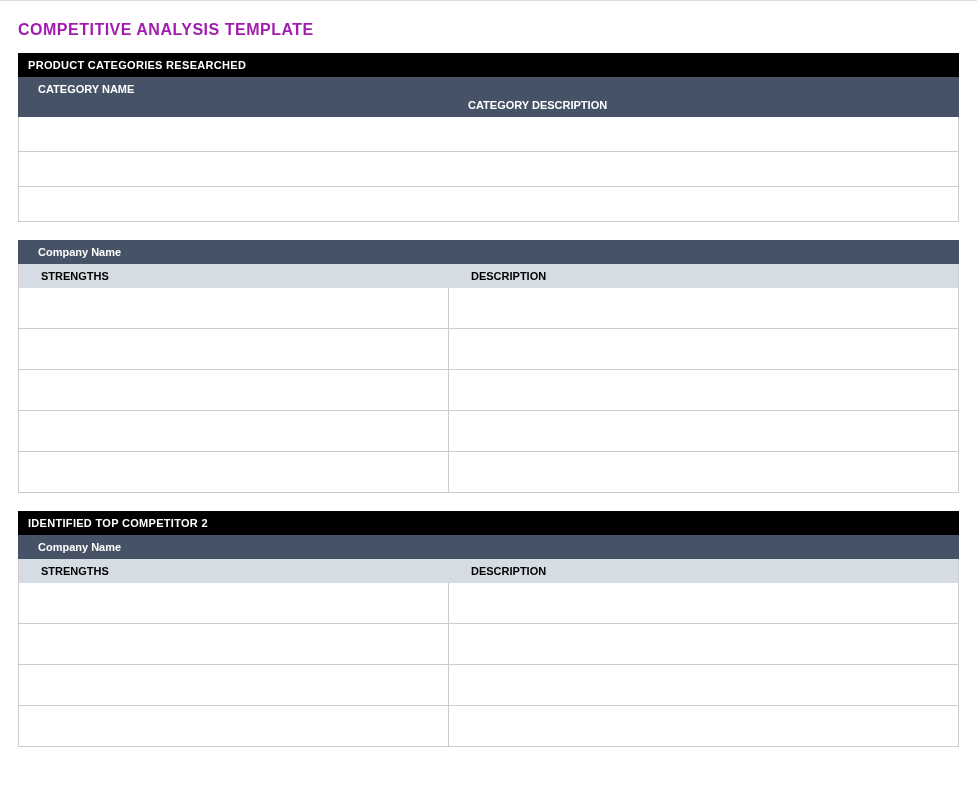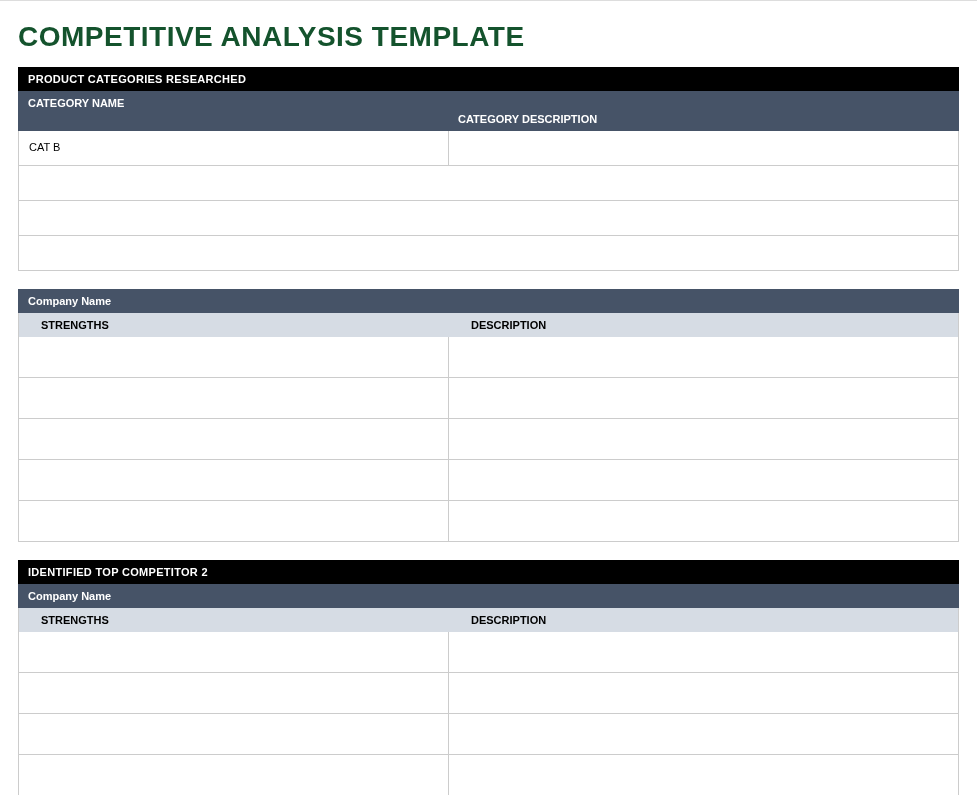--- a/index.html
+++ b/index.html
@@ -11,23 +11,23 @@
     font-family: "Century Gothic", "Avant Garde", Arial, sans-serif;
     background: #fff;
     width: 977px;
     padding: 0;
     border-top: 1px solid #ddd;
   }
   .container {
     padding: 20px 18px 20px 18px;
   }
   .page-title {
-    font-size: 28px;
+    font-size: 16px;
     font-weight: bold;
-    color: #14532d;
+    color: #a21caf;
     letter-spacing: 0.5px;
     margin-bottom: 14px;
   }
   .section {
     margin-bottom: 18px;
   }
   .black-header {
     background: #000;
     color: #fff;
     font-size: 11px;
@@ -39,21 +39,21 @@
     display: flex;
     background: #465367;
     color: #fff;
     font-size: 11px;
     font-weight: bold;
   }
   .slate-row.single {
     font-weight: normal;
   }
   .slate-row .col {
-    padding: 6px 10px;
+    padding: 6px 20px;
   }
   .slate-row .col-left {
     width: 430px;
     border-right: none;
   }
   .slate-row .col-right {
     flex: 1;
     margin-top: 16px;
   }
   .grey-row {
@@ -103,24 +103,20 @@
 
 <div class="container">
 
   <div class="page-title">COMPETITIVE ANALYSIS TEMPLATE</div>
 
   <div class="section">
     <div class="black-header">PRODUCT CATEGORIES RESEARCHED</div>
     <div class="slate-row">
       <div class="col col-left">CATEGORY NAME</div>
       <div class="col col-right">CATEGORY DESCRIPTION</div>
-    </div>
-    <div class="data-row">
-      <div class="col col-left">CAT B</div>
-      <div class="col col-right"></div>
     </div>
     <div class="data-row">
       <div class="col col-right"></div>
     </div>
     <div class="data-row">
       <div class="col col-right"></div>
     </div>
     <div class="data-row">
       <div class="col col-right"></div>
     </div>

